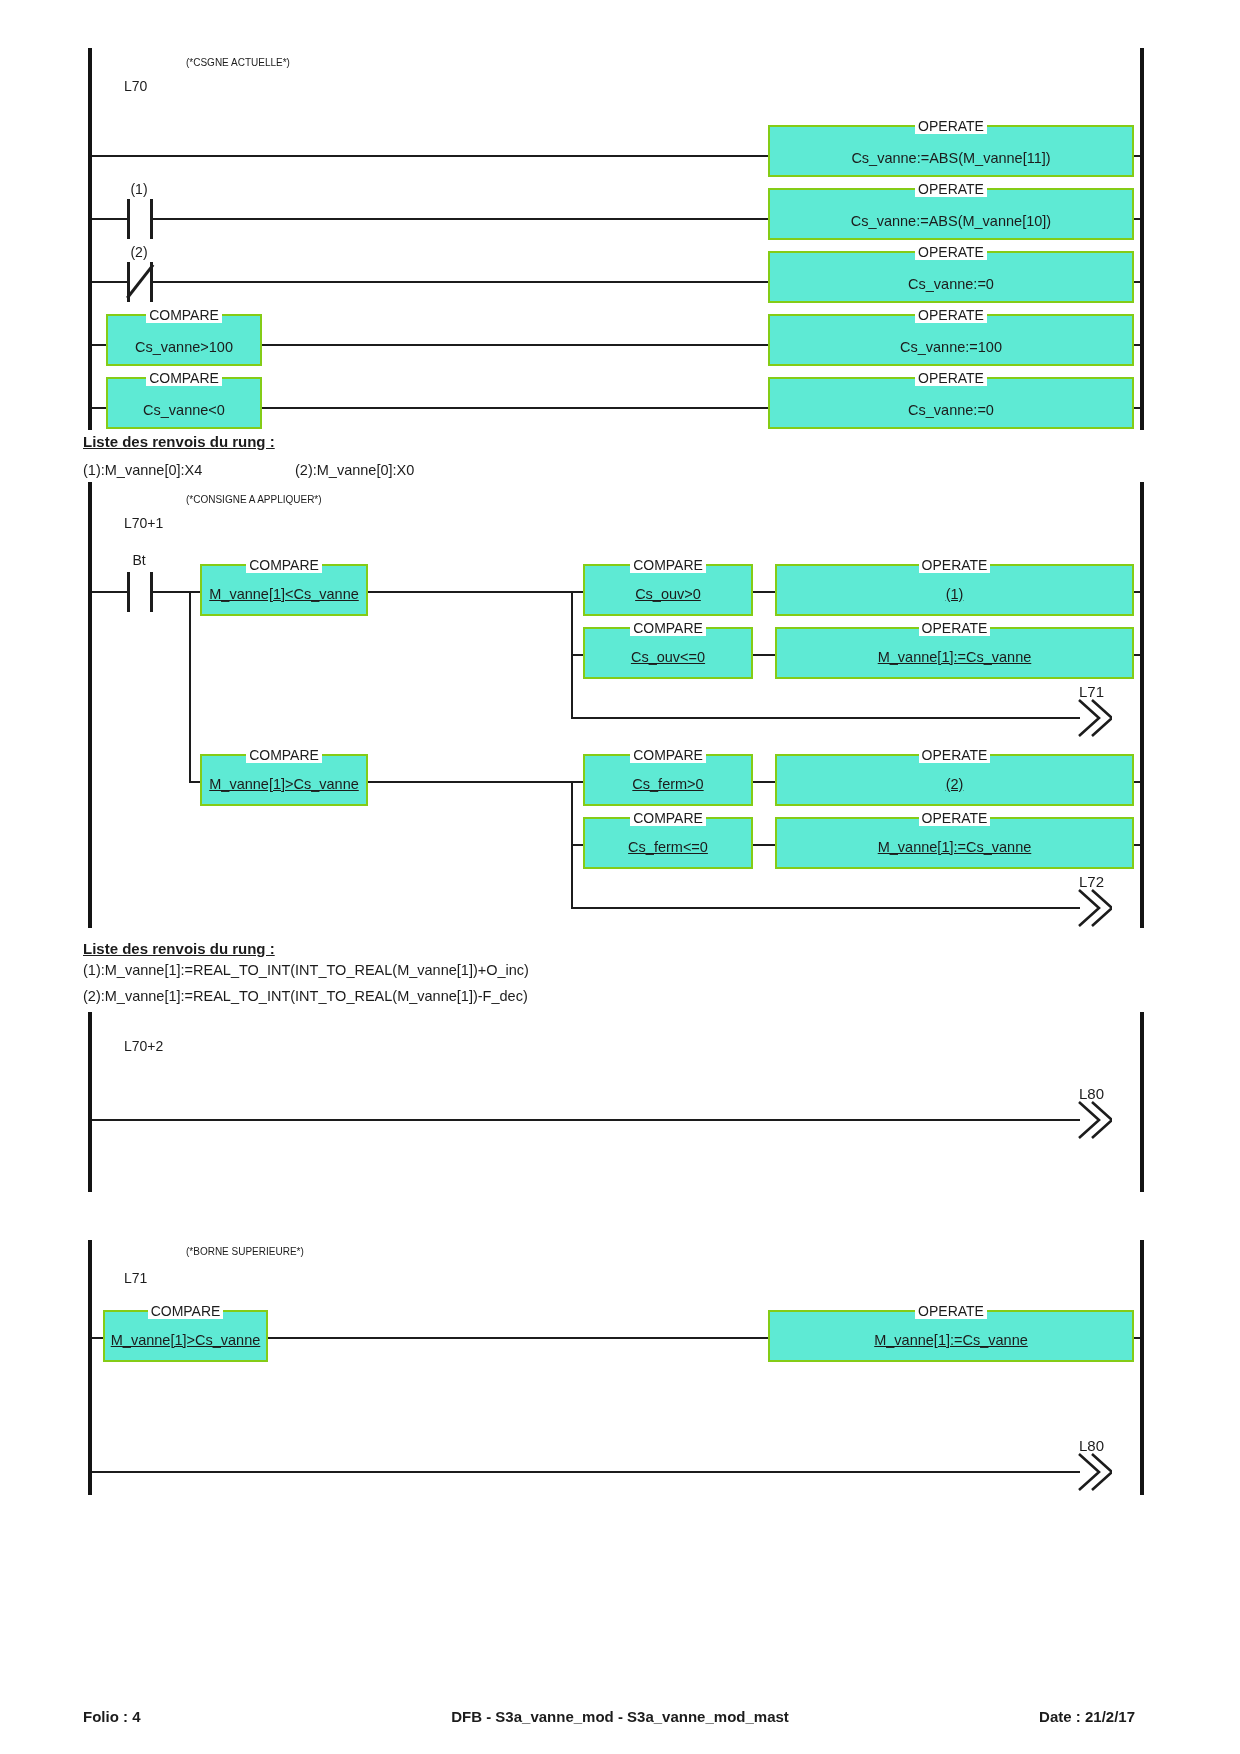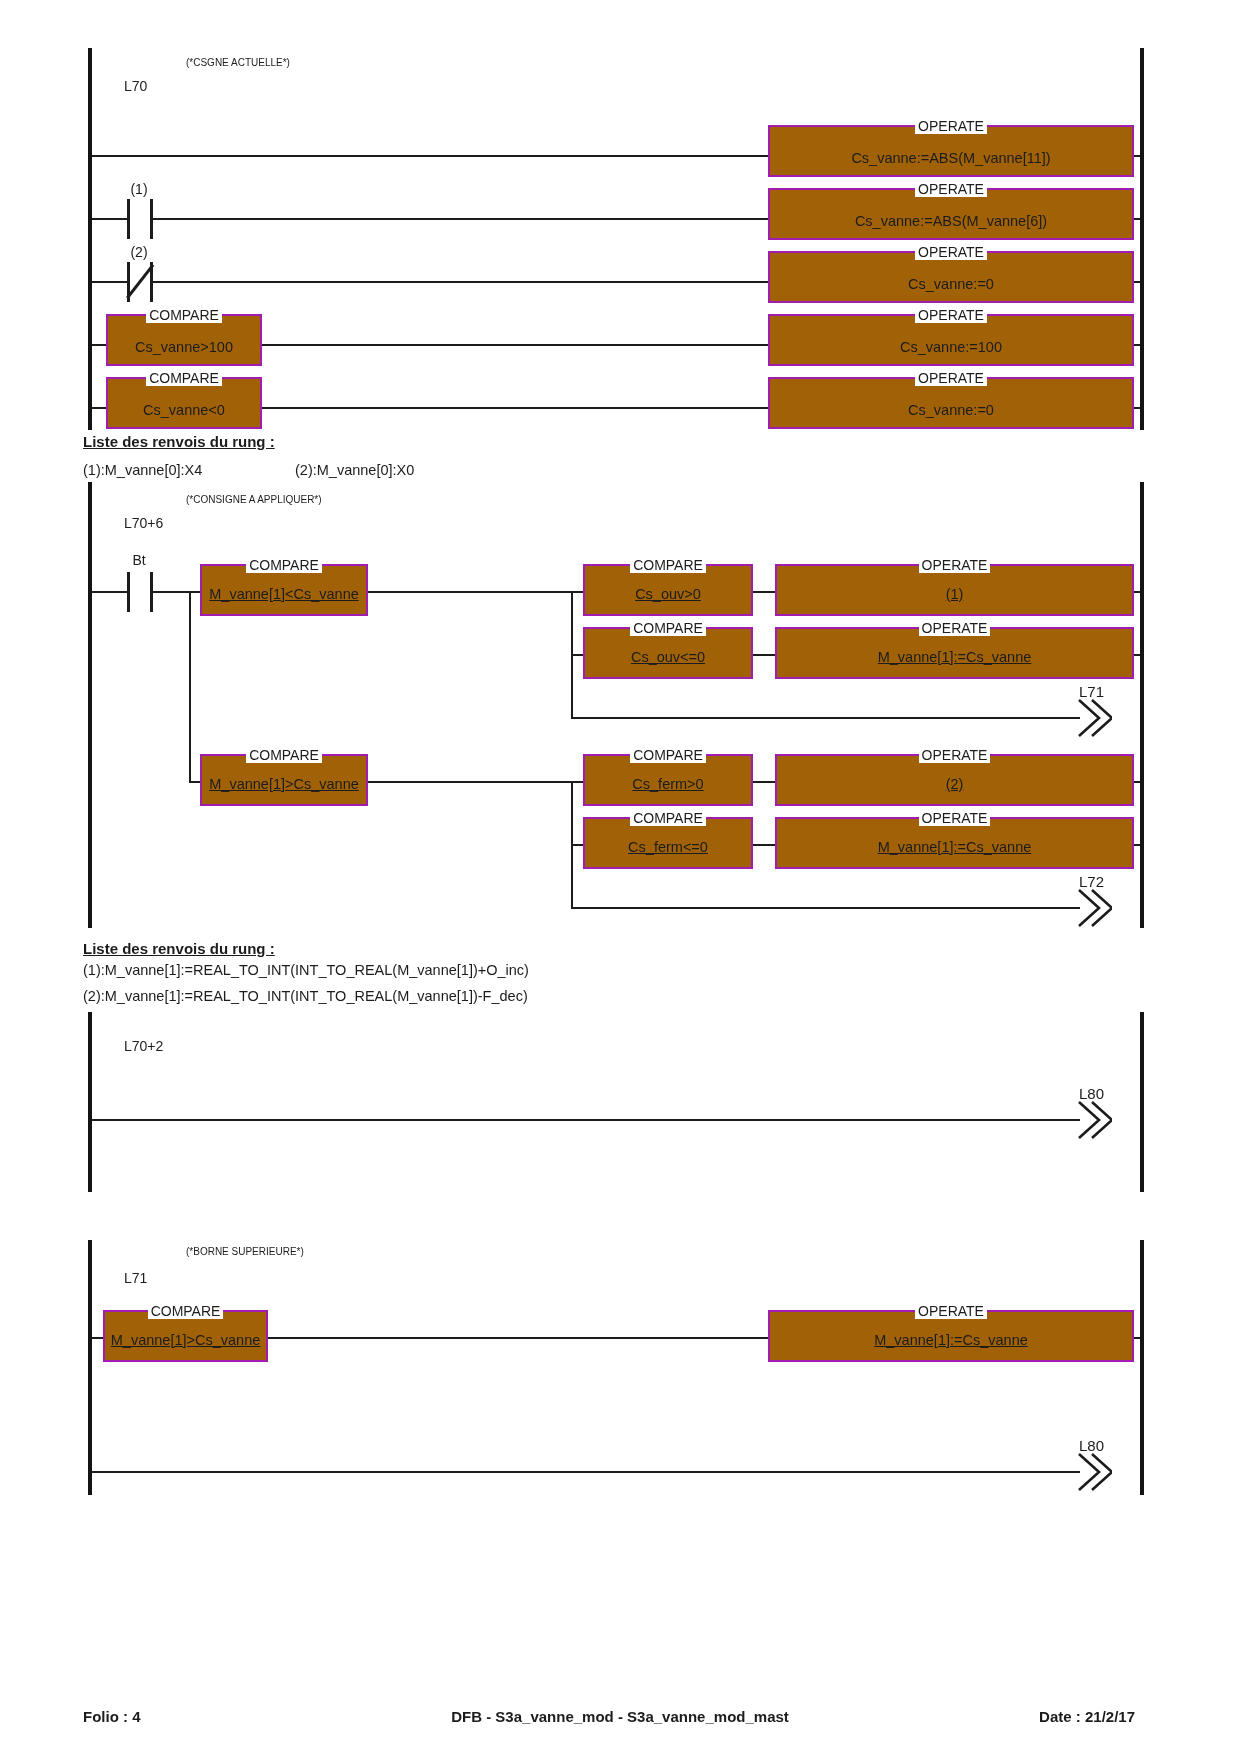--- a/index.html
+++ b/index.html
@@ -1,21 +1,21 @@
 <!DOCTYPE html>
 <html><head>
 <meta charset="utf-8">
 <style>
   html,body{margin:0;padding:0;background:#fff;}
   #page{position:relative;width:1240px;height:1754px;background:#fff;
         font-family:"Liberation Sans",sans-serif;color:#1c1c1c;overflow:hidden;}
   .w{position:absolute;height:2px;background:#1c1c1c;}
   .v{position:absolute;width:2px;background:#1c1c1c;}
   .rail{position:absolute;width:4px;background:#141414;}
-  .blk{position:absolute;border:2px solid #a21caf;background:#a16207;box-sizing:border-box;}
+  .blk{position:absolute;border:2px solid #84cc16;background:#5eead4;box-sizing:border-box;}
   .bt{position:absolute;left:0;right:0;top:-9px;text-align:center;font-size:14px;line-height:16px;}
   .bt span{background:#fff;padding:0 3px;}
   .bo{position:absolute;left:0;right:0;text-align:center;font-size:14.5px;line-height:16px;white-space:nowrap;}
   .bo1{top:23px;} .bo2{top:20px;text-decoration:underline;}
   .lbl{position:absolute;font-size:14px;line-height:16px;}
   .cmt{position:absolute;font-size:10px;line-height:16px;}
   .bar{position:absolute;width:3px;height:40px;background:#1c1c1c;}
   .slash{position:absolute;width:42px;height:2.5px;background:#1c1c1c;transform:rotate(-52deg);}
   .cref{position:absolute;width:44px;text-align:center;font-size:14px;line-height:15px;}
   .jlbl{position:absolute;width:64px;text-align:right;font-size:15px;line-height:16px;}
@@ -67,21 +67,21 @@
   <div class="w" style="left:262px;top:407px;width:506px;"></div>
 
   <div class="blk" style="left:768px;top:125px;width:366px;height:52px;">
     <div class="bt"><span>OPERATE</span></div>
     <div class="bo bo1">Cs_vanne:=ABS(M_vanne[11])</div>
   </div>
   <div class="w" style="left:1134px;top:155px;width:6px;"></div>
 
   <div class="blk" style="left:768px;top:188px;width:366px;height:52px;">
     <div class="bt"><span>OPERATE</span></div>
-    <div class="bo bo1">Cs_vanne:=ABS(M_vanne[6])</div>
+    <div class="bo bo1">Cs_vanne:=ABS(M_vanne[10])</div>
   </div>
   <div class="w" style="left:1134px;top:218px;width:6px;"></div>
 
   <div class="blk" style="left:768px;top:251px;width:366px;height:52px;">
     <div class="bt"><span>OPERATE</span></div>
     <div class="bo bo1">Cs_vanne:=0</div>
   </div>
   <div class="w" style="left:1134px;top:281px;width:6px;"></div>
 
   <div class="blk" style="left:768px;top:314px;width:366px;height:52px;">
@@ -96,21 +96,21 @@
   </div>
   <div class="w" style="left:1134px;top:407px;width:6px;"></div>
 
   <div class="renv-title" style="left:83px;top:433px;">Liste des renvois du rung :</div>
   <div class="renv" style="left:83px;top:462px;">(1):M_vanne[0]:X4</div>
   <div class="renv" style="left:295px;top:462px;">(2):M_vanne[0]:X0</div>
 
   <div class="rail" style="left:88px;top:482px;height:446px;"></div>
   <div class="rail" style="left:1140px;top:482px;height:446px;"></div>
   <div class="cmt" style="left:186px;top:492px;">(*CONSIGNE A APPLIQUER*)</div>
-  <div class="lbl" style="left:124px;top:515px;">L70+6</div>
+  <div class="lbl" style="left:124px;top:515px;">L70+1</div>
 
   <div class="cref" style="left:117px;top:553px;">Bt</div>
   <div class="w" style="left:92px;top:591px;width:35px;"></div>
   <div class="bar" style="left:127px;top:572px;"></div>
   <div class="bar" style="left:150px;top:572px;"></div>
   <div class="w" style="left:153px;top:591px;width:37px;"></div>
 
   <div class="v" style="left:189px;top:591px;height:192px;"></div>
 
   <div class="w" style="left:190px;top:591px;width:10px;"></div>

